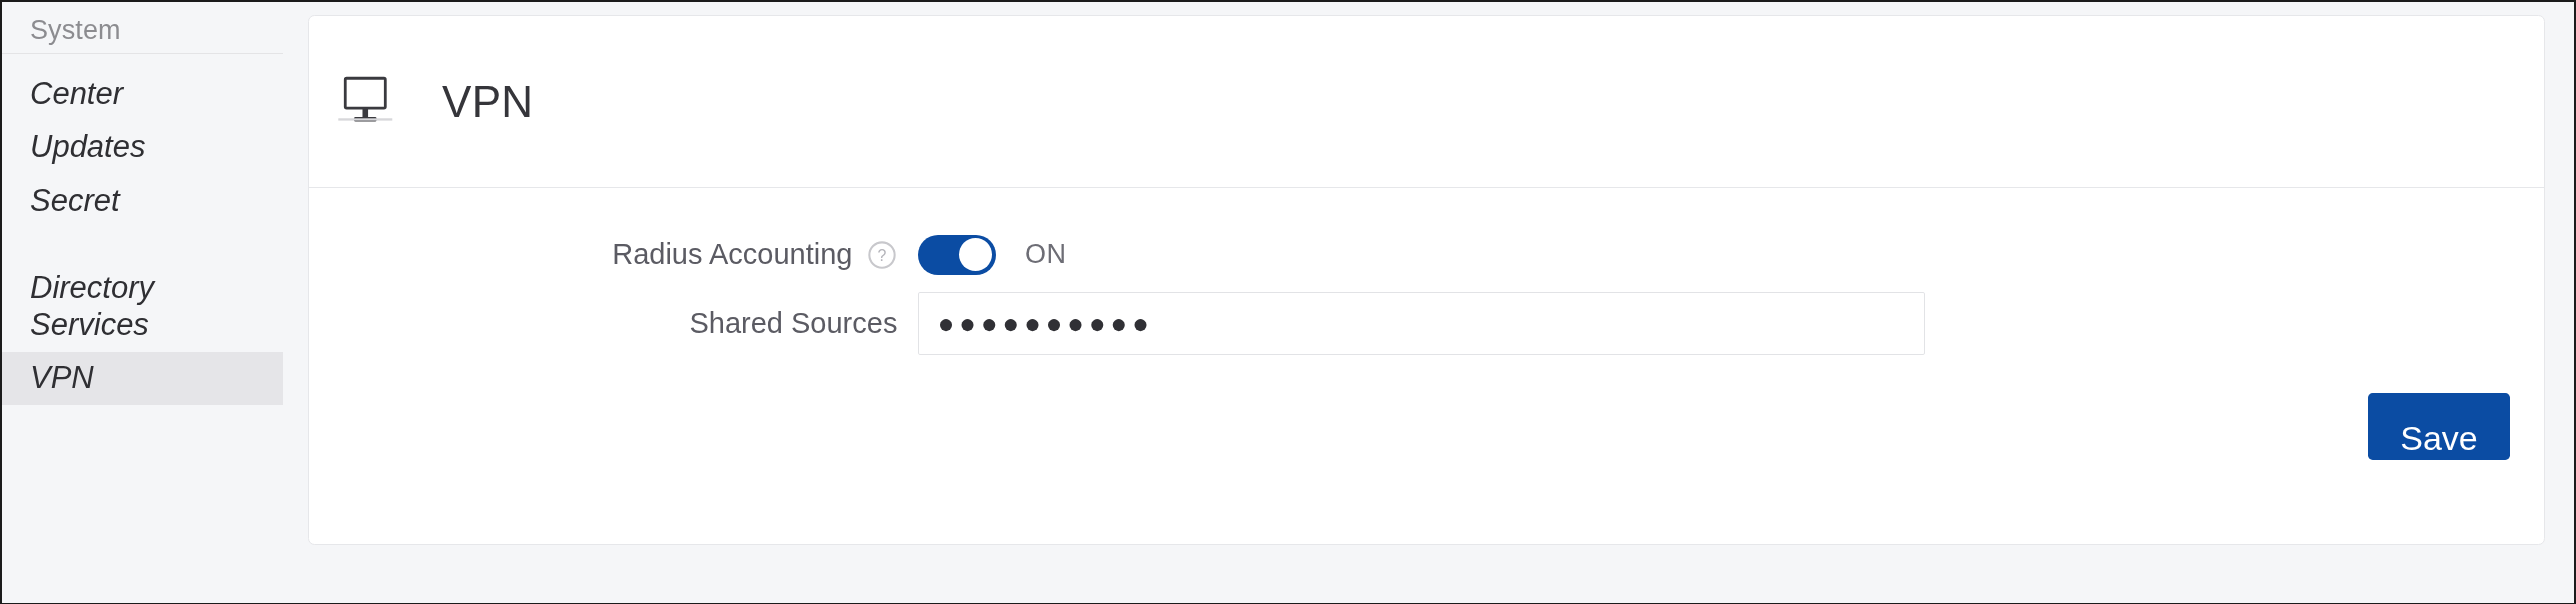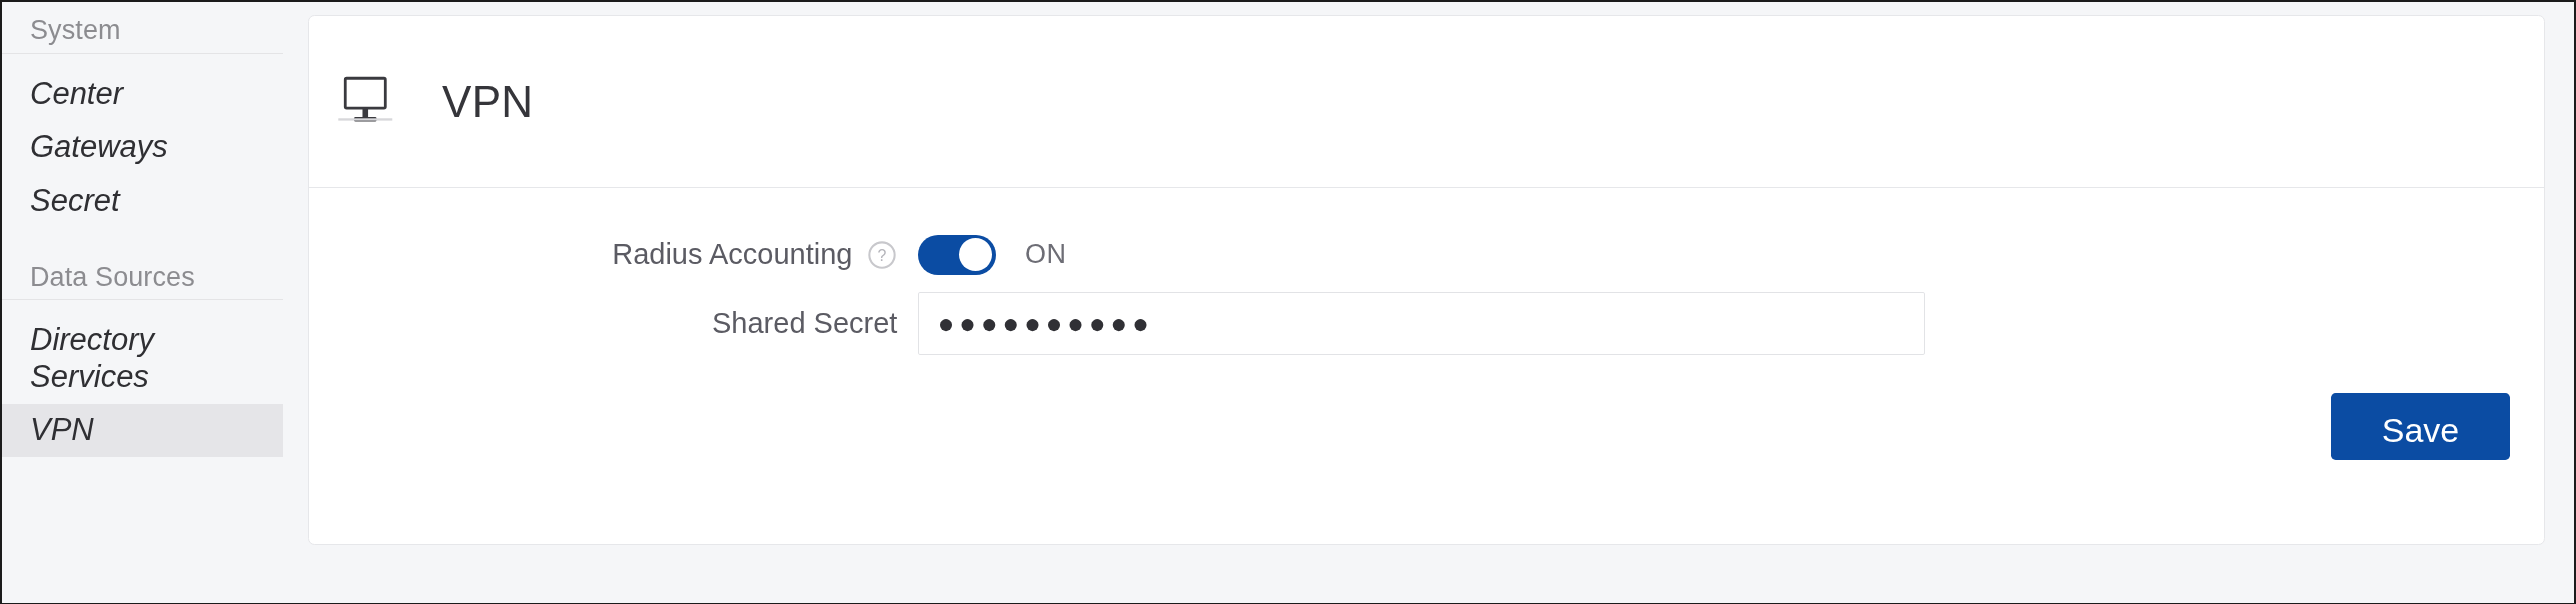--- a/index.html
+++ b/index.html
@@ -196,46 +196,45 @@
     padding-right: 34px;
     margin-top: 37px;
   }
   #save-button {
     background: #0b4ca3;
     color: #ffffff;
     font-size: 34px;
     font-family: "Liberation Sans", sans-serif;
     border: none;
     border-radius: 4.7px;
-    width: 179px;
+    width: 142px;
     height: 67px;
     cursor: pointer;
     line-height: 67px;
     text-align: center;
-    padding: 4px;
+    padding: 12px;
   }
 </style>
 </head>
 <body>
 
 <div id="app-frame">
 
   <nav id="sidebar">
 
     <div id="section-system">
       <div class="nav-section-header">System</div>
       <div class="nav-list">
         <div class="nav-item first-after-header">Center</div>
-        <div class="nav-item">Gateways</div>
+        <div class="nav-item">Updates</div>
         <div class="nav-item">Secret</div>
       </div>
     </div>
 
     <div id="section-datasources">
-      <div class="nav-section-header">Data Sources</div>
       <div class="nav-list">
         <div class="nav-item first-after-header">Directory
 Services</div>
         <div class="nav-item selected">VPN</div>
       </div>
     </div>
 
   </nav>
 
   <main id="main">
@@ -266,21 +265,21 @@
             </span>
           </div>
           <div id="toggle-switch" role="switch">
             <div id="toggle-knob"></div>
           </div>
           <span id="toggle-state-label">ON</span>
         </div>
 
         <div class="form-row" id="row-secret">
           <div class="field-label">
-            <span>Shared Secret</span>
+            <span>Shared Sources</span>
           </div>
           <div id="shared-secret-input" placeholder="">●●●●●●●●●●</div>
         </div>
 
         <div id="save-row">
           <button id="save-button">Save</button>
         </div>
 
       </div>
 

